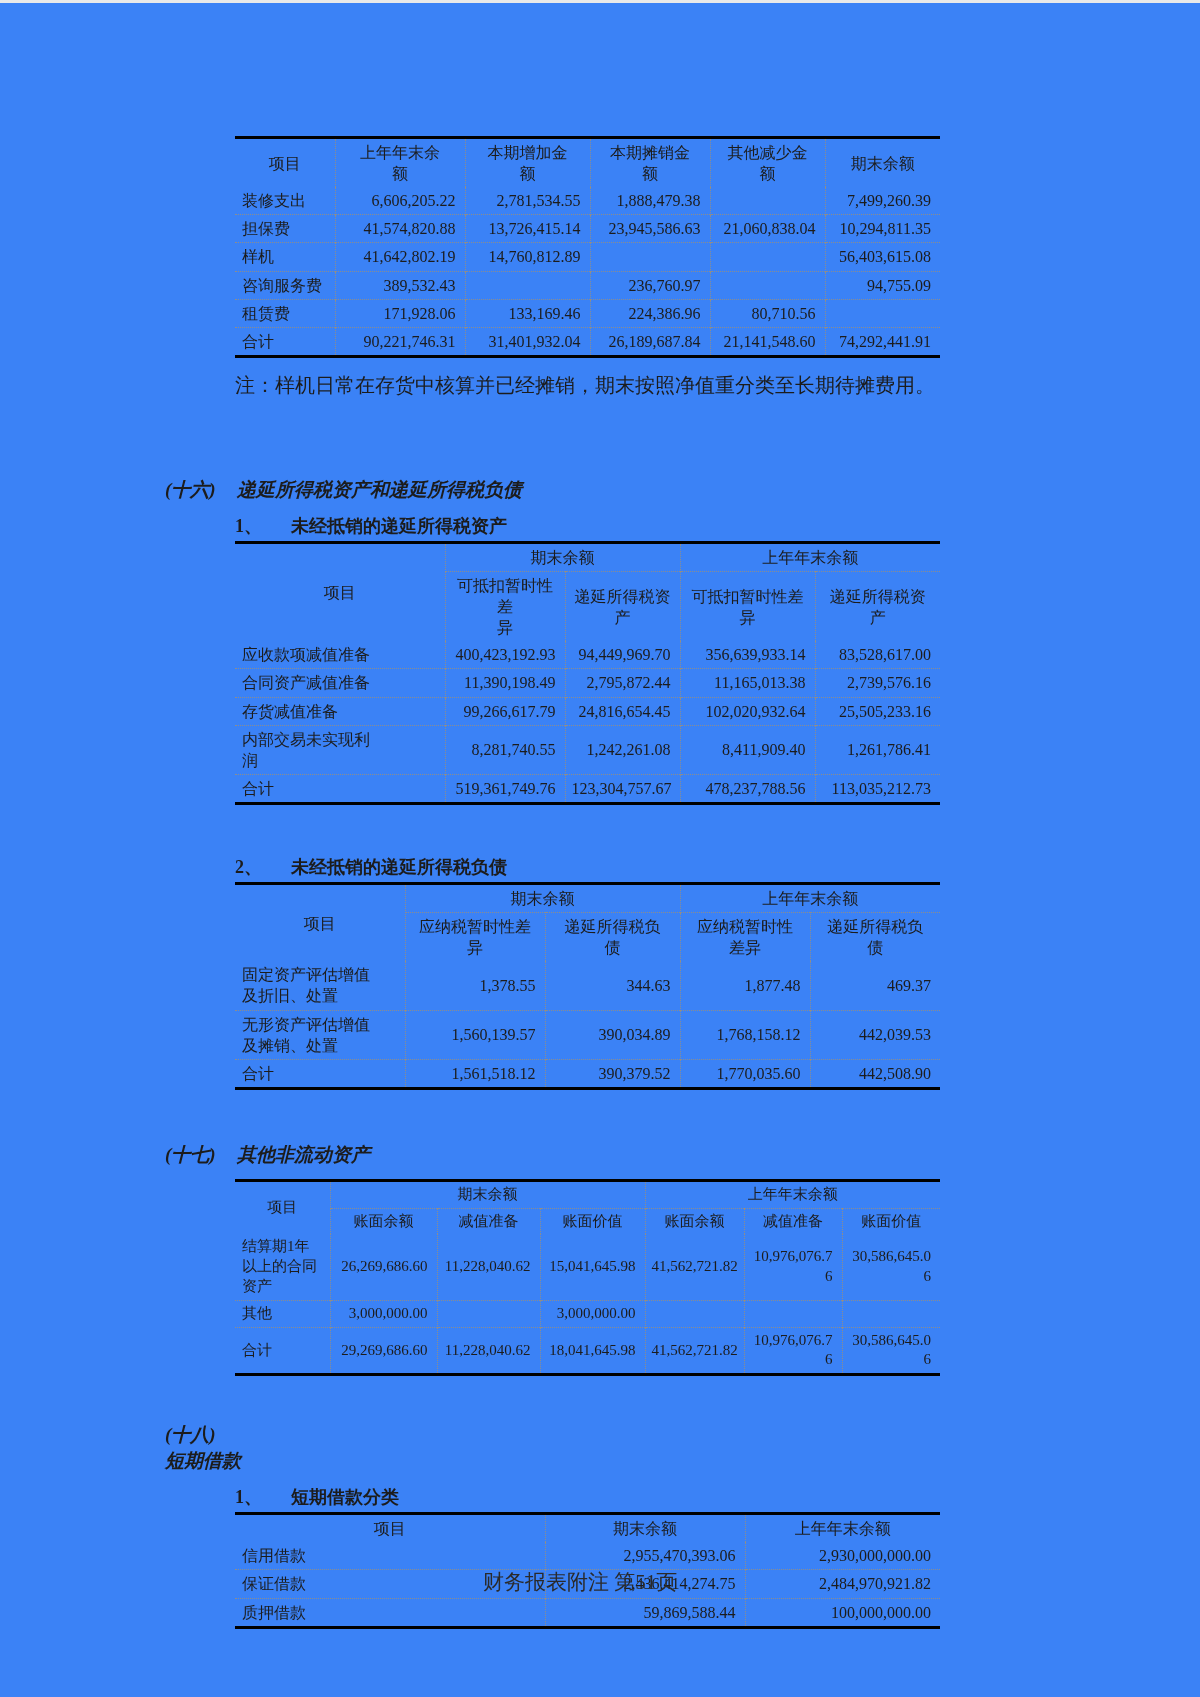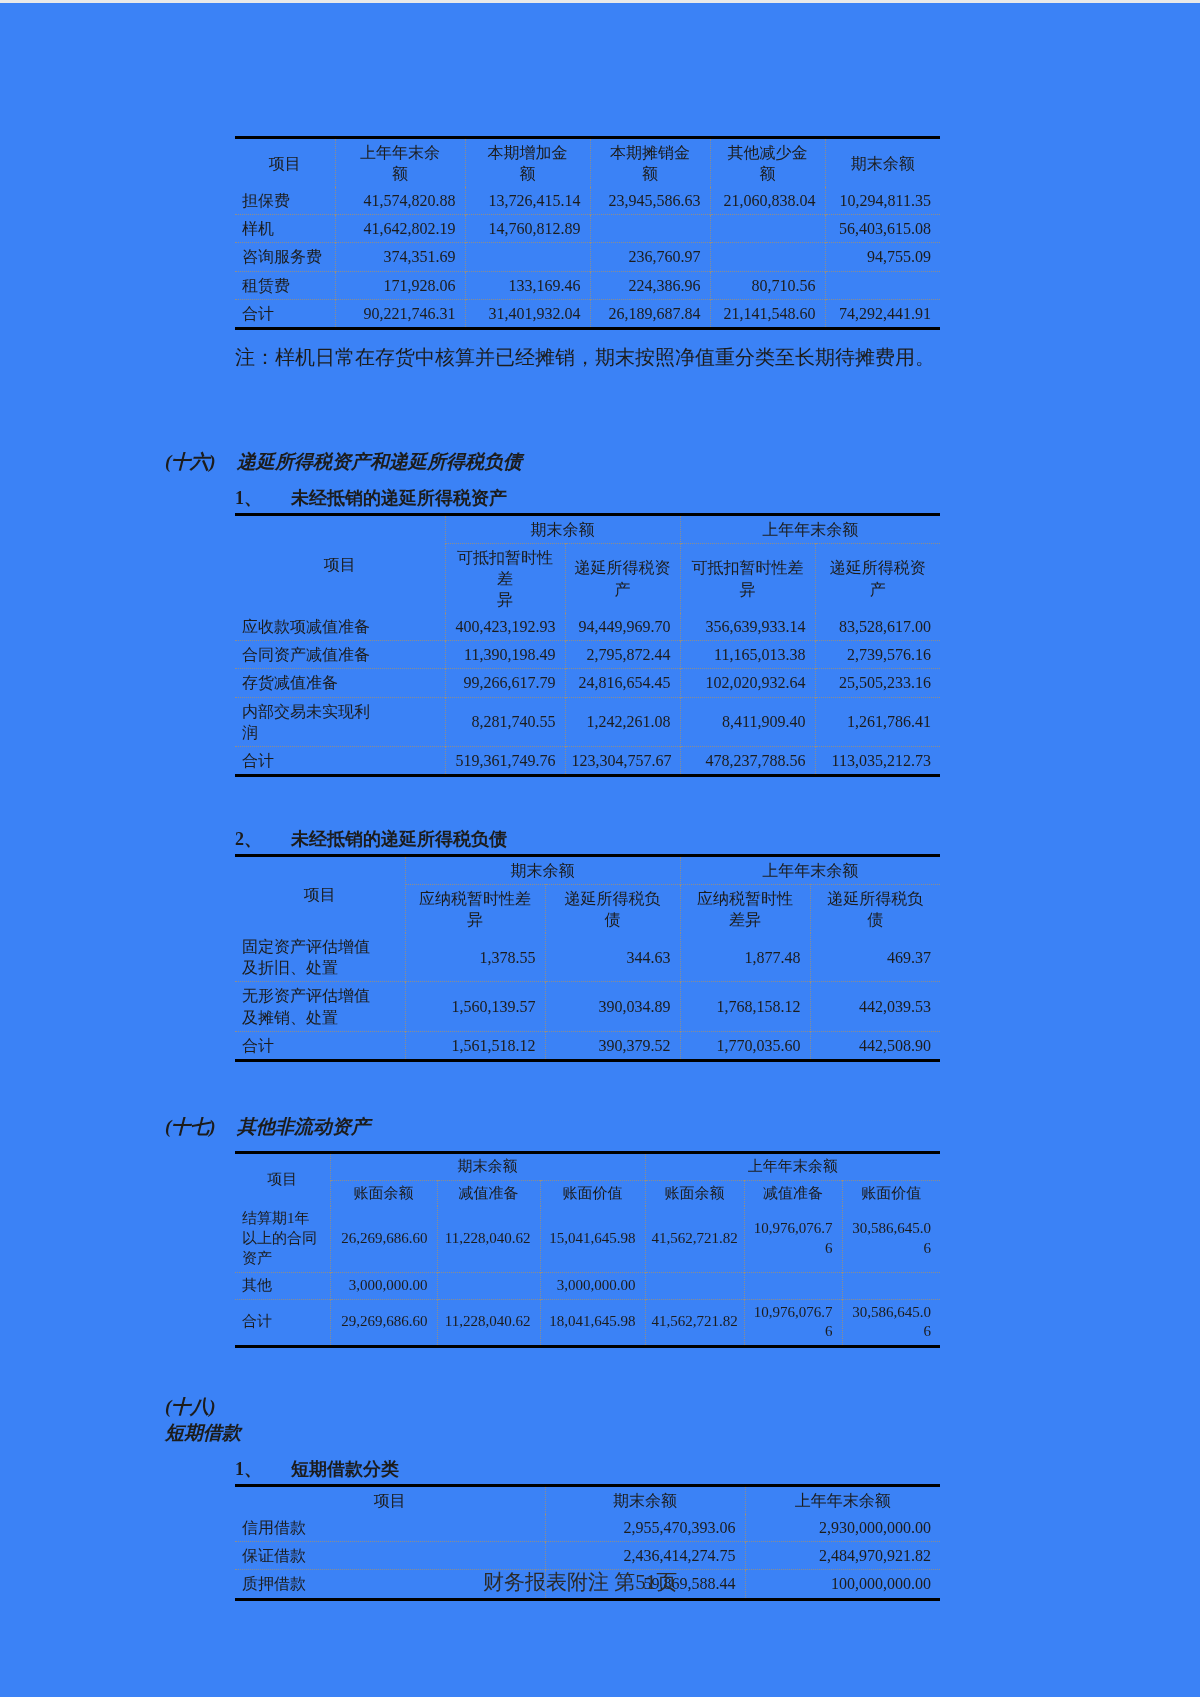--- a/index.html
+++ b/index.html
@@ -96,38 +96,46 @@
 额</th>
         <th>本期摊销金
 额</th>
         <th>其他减少金
 额</th>
         <th>期末余额</th>
       </tr>
     </thead>
     <tbody>
         <tr>
+          <td class="item-cell">装修支出</td>
+          <td class="num-cell">6,606,205.22</td>
+          <td class="num-cell">2,781,534.55</td>
+          <td class="num-cell">1,888,479.38</td>
+          <td class="num-cell"></td>
+          <td class="num-cell">7,499,260.39</td>
+        </tr>
+        <tr>
           <td class="item-cell">担保费</td>
           <td class="num-cell">41,574,820.88</td>
           <td class="num-cell">13,726,415.14</td>
           <td class="num-cell">23,945,586.63</td>
           <td class="num-cell">21,060,838.04</td>
           <td class="num-cell">10,294,811.35</td>
         </tr>
         <tr>
           <td class="item-cell">样机</td>
           <td class="num-cell">41,642,802.19</td>
           <td class="num-cell">14,760,812.89</td>
           <td class="num-cell"></td>
           <td class="num-cell"></td>
           <td class="num-cell">56,403,615.08</td>
         </tr>
         <tr>
           <td class="item-cell">咨询服务费</td>
-          <td class="num-cell">374,351.69</td>
+          <td class="num-cell">389,532.43</td>
           <td class="num-cell"></td>
           <td class="num-cell">236,760.97</td>
           <td class="num-cell"></td>
           <td class="num-cell">94,755.09</td>
         </tr>
         <tr>
           <td class="item-cell">租赁费</td>
           <td class="num-cell">171,928.06</td>
           <td class="num-cell">133,169.46</td>
           <td class="num-cell">224,386.96</td>

